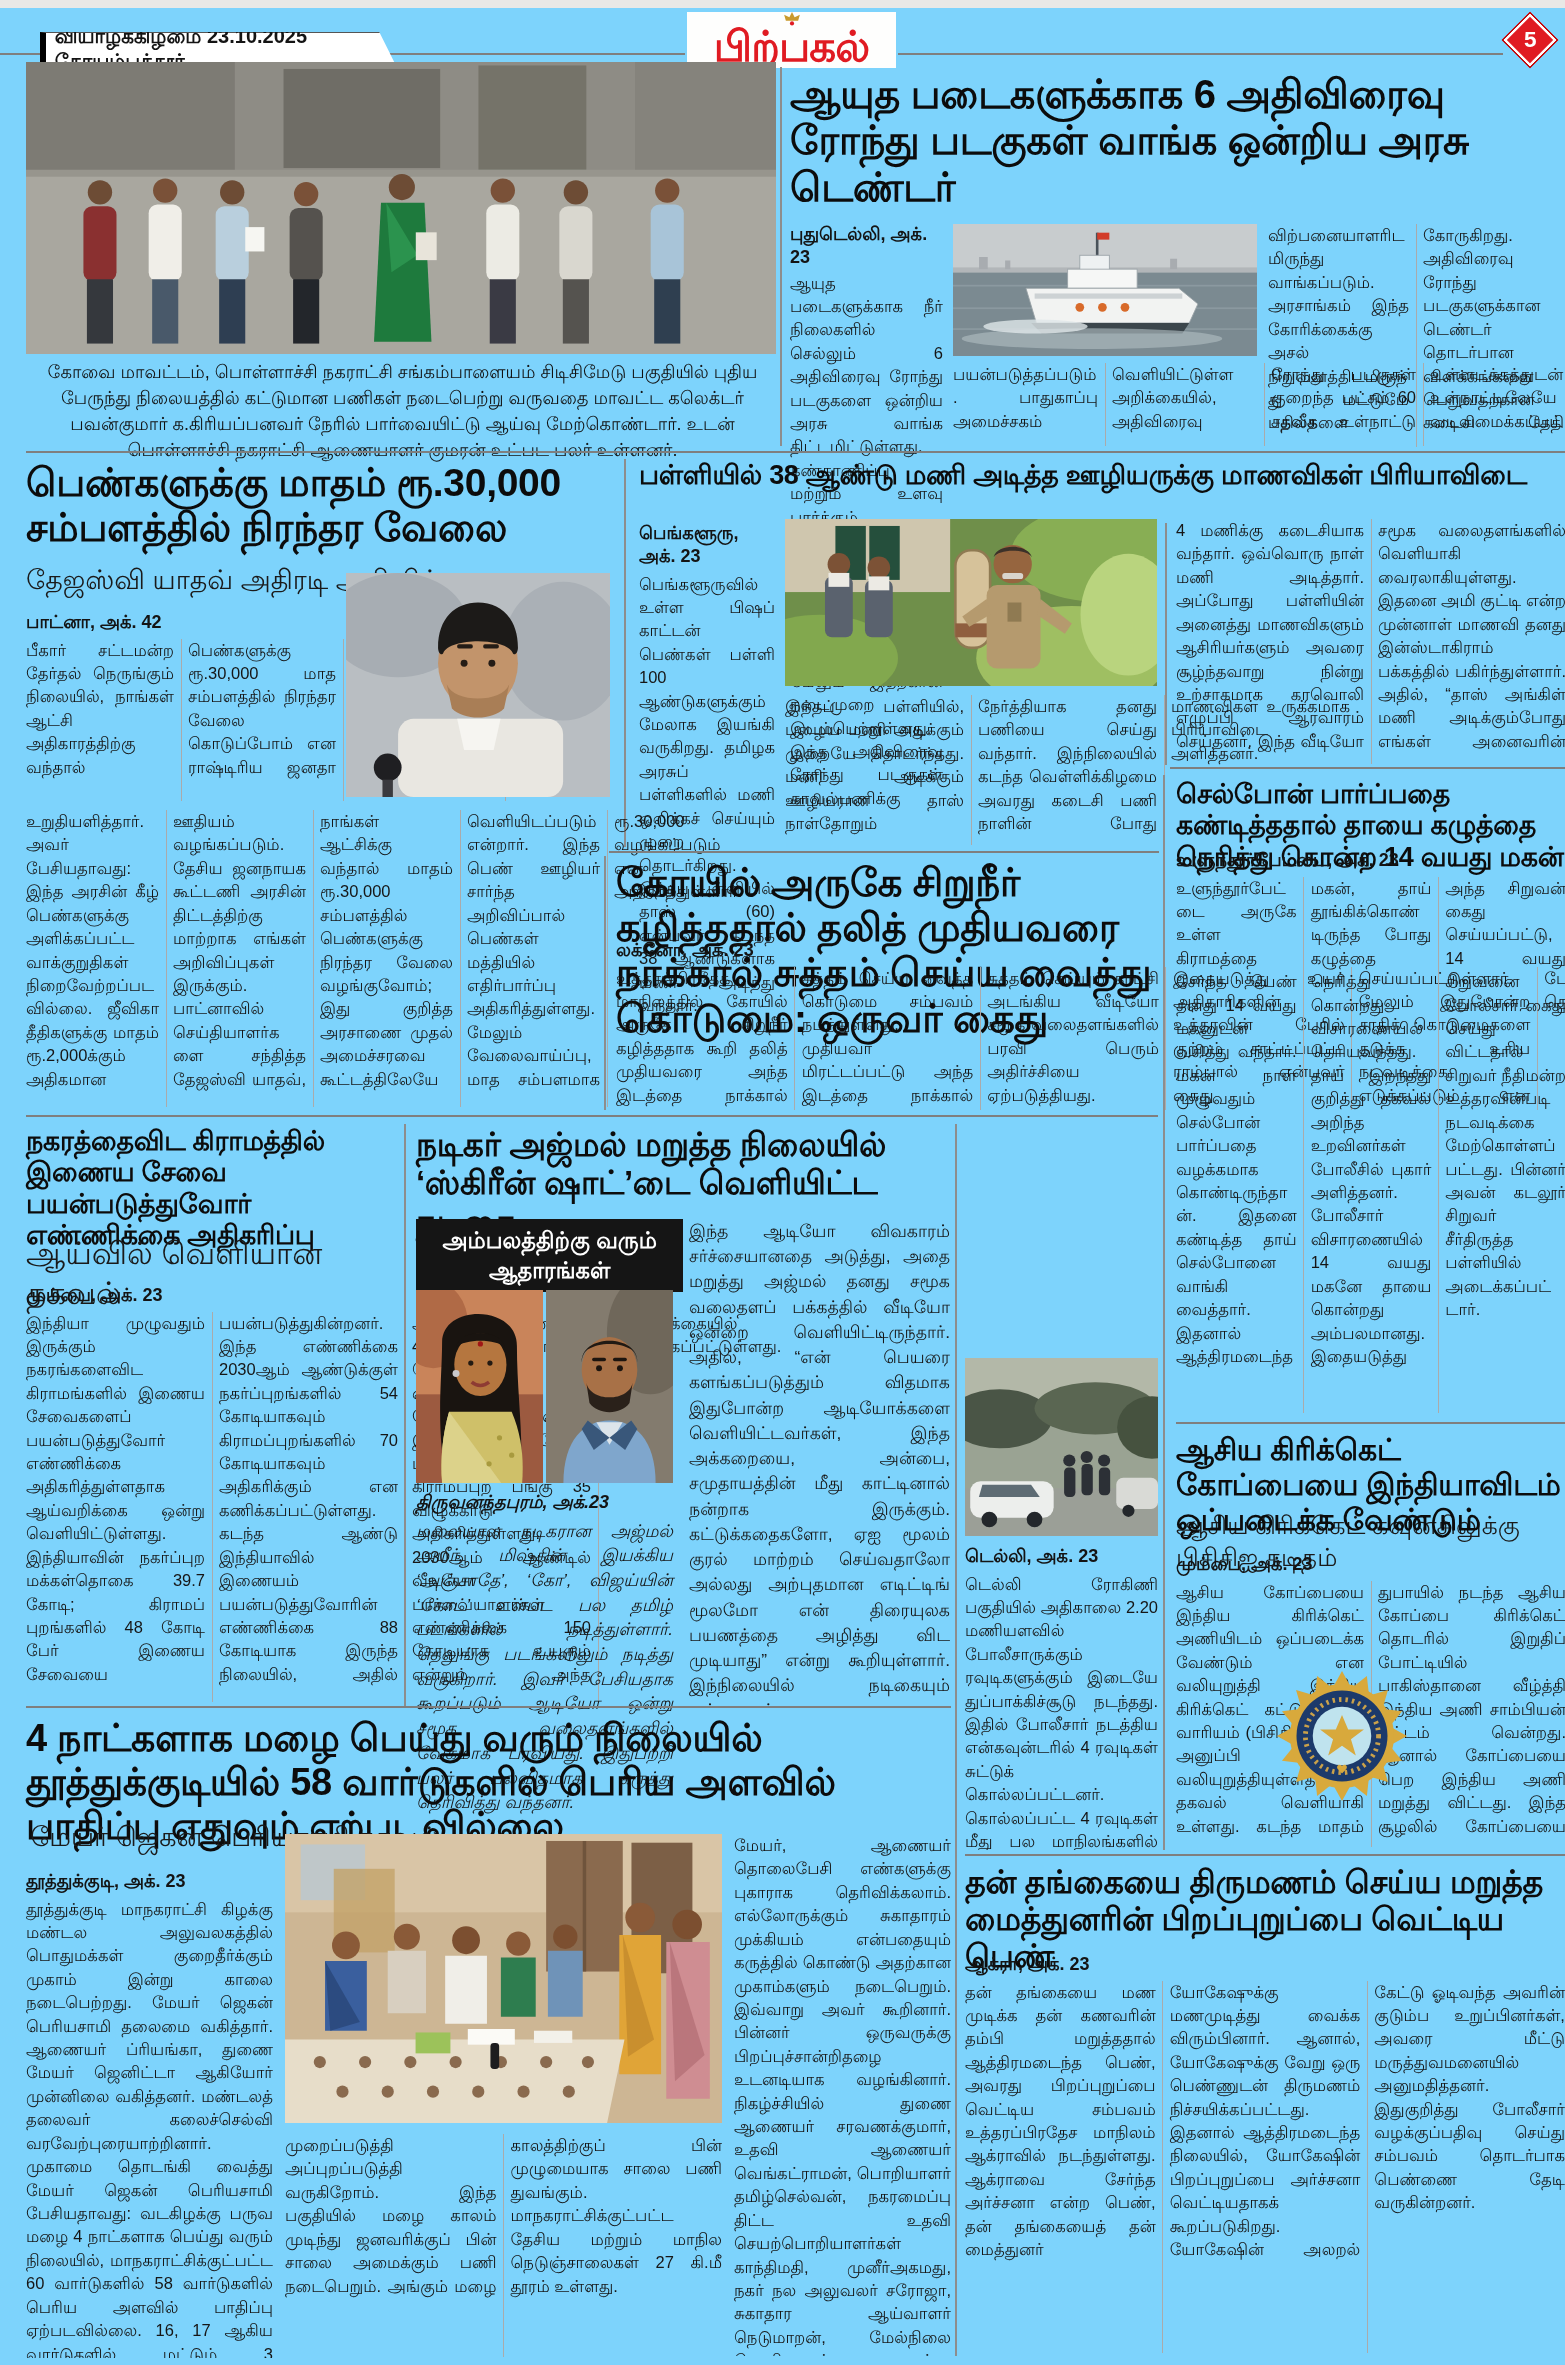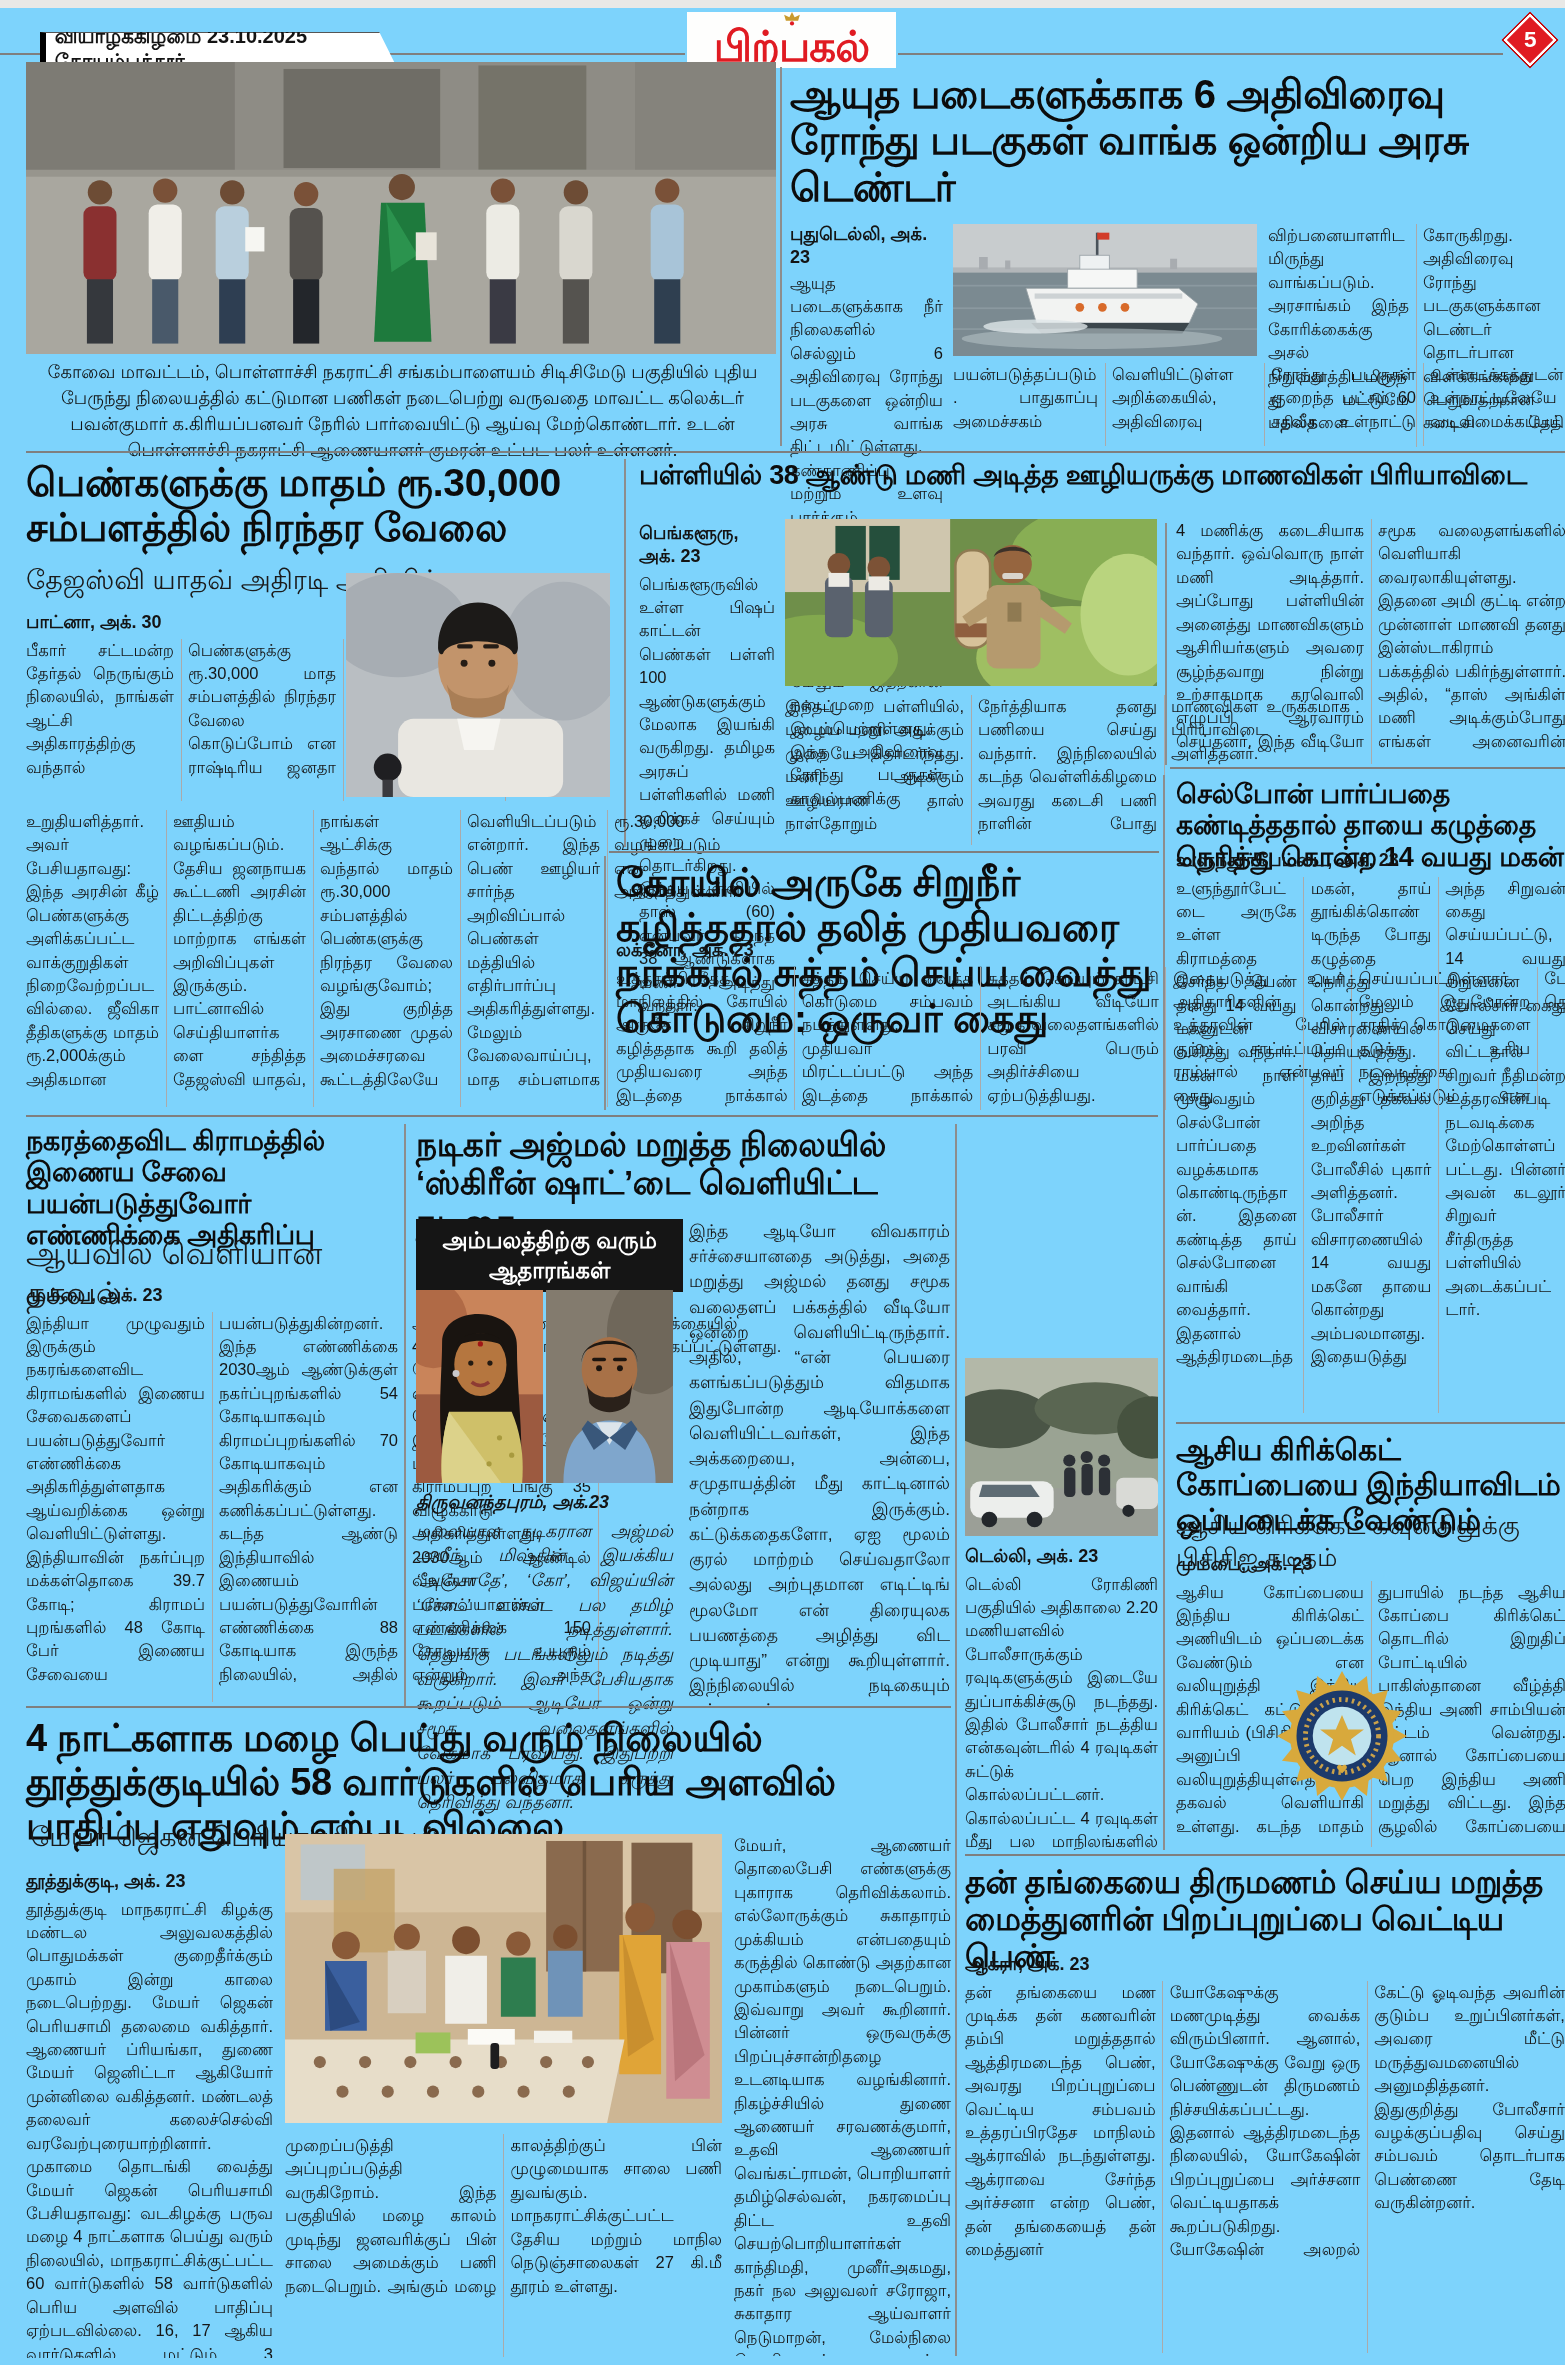--- a/index.html
+++ b/index.html
@@ -135,21 +135,21 @@
   </div>
   <div class="abs" style="left:1268px;top:216px;width:296px;height:223px;">
     <div class="body-txt cols2">விற்பனையாளரிடமிருந்து வாங்கப்படும். அரசாங்கம் இந்த கோரிக்கைக்கு அசல் நிறுவனத்திடமிருந்து மட்டுமே பதில்களை கோருகிறது. அதிவிரைவு ரோந்து படகுகளுக்கான டெண்டர் தொடர்பான விளக்கங்களை பெறுவதற்கான கடைசி தேதி நவம்பர் 11ம் தேதி. டெண்டர்களை சமர்ப்பிப்பதற்கான இறுதி தேதி ஜனவரி 13ம் தேதி என குறிப்பிடப்பட்டுள்ளது.</div>
   </div>
 
   <div class="hrule" style="left:26px;top:443px;width:1539px;"></div>
 
   <div class="abs hl" style="left:26px;top:452px;width:584px;font-size:39px;">பெண்களுக்கு மாதம் ரூ.30,000 சம்பளத்தில் நிரந்தர வேலை</div>
   <div class="abs kicker" style="left:26px;top:557px;width:574px;font-size:27px;">தேஜஸ்வி யாதவ் அதிரடி அறிவிப்பு</div>
   <div class="abs" style="left:26px;top:604px;width:310px;height:190px;">
-    <div class="dateline">பாட்னா, அக். 30</div>
+    <div class="dateline">பாட்னா, அக். 42</div>
     <div class="body-txt cols2" style="height:162px;">பீகார் சட்டமன்ற தேர்தல் நெருங்கும் நிலையில், நாங்கள் ஆட்சி அதிகாரத்திற்கு வந்தால் பெண்களுக்கு ரூ.30,000 மாத சம்பளத்தில் நிரந்தர வேலை கொடுப்போம் என ராஷ்டிரிய ஜனதா தளம் கட்சி அறிவித்துள்ளது. வரும் சட்டமன்ற தேர்தலை முன்னிட்டு கட்சிகள் தீவிர பிரசாரத்தில் ஈடுபட்டு வருகின்றன.</div>
   </div>
   <div class="photo" style="left:346px;top:565px;width:264px;height:224px;">
     <svg viewBox="0 0 304 258" preserveAspectRatio="none">
       <rect width="304" height="258" fill="#b9bec2"></rect>
       <ellipse cx="60" cy="60" rx="80" ry="60" fill="#a7adb3"></ellipse>
       <ellipse cx="250" cy="90" rx="70" ry="80" fill="#aab0b6"></ellipse>
       <rect x="60" y="168" width="190" height="90" rx="18" fill="#e9e7e1"></rect>
       <path d="M128 168h50l-8 36h-34z" fill="#f6f5f1"></path>
       <ellipse cx="152" cy="104" rx="46" ry="54" fill="#c2946b"></ellipse>

